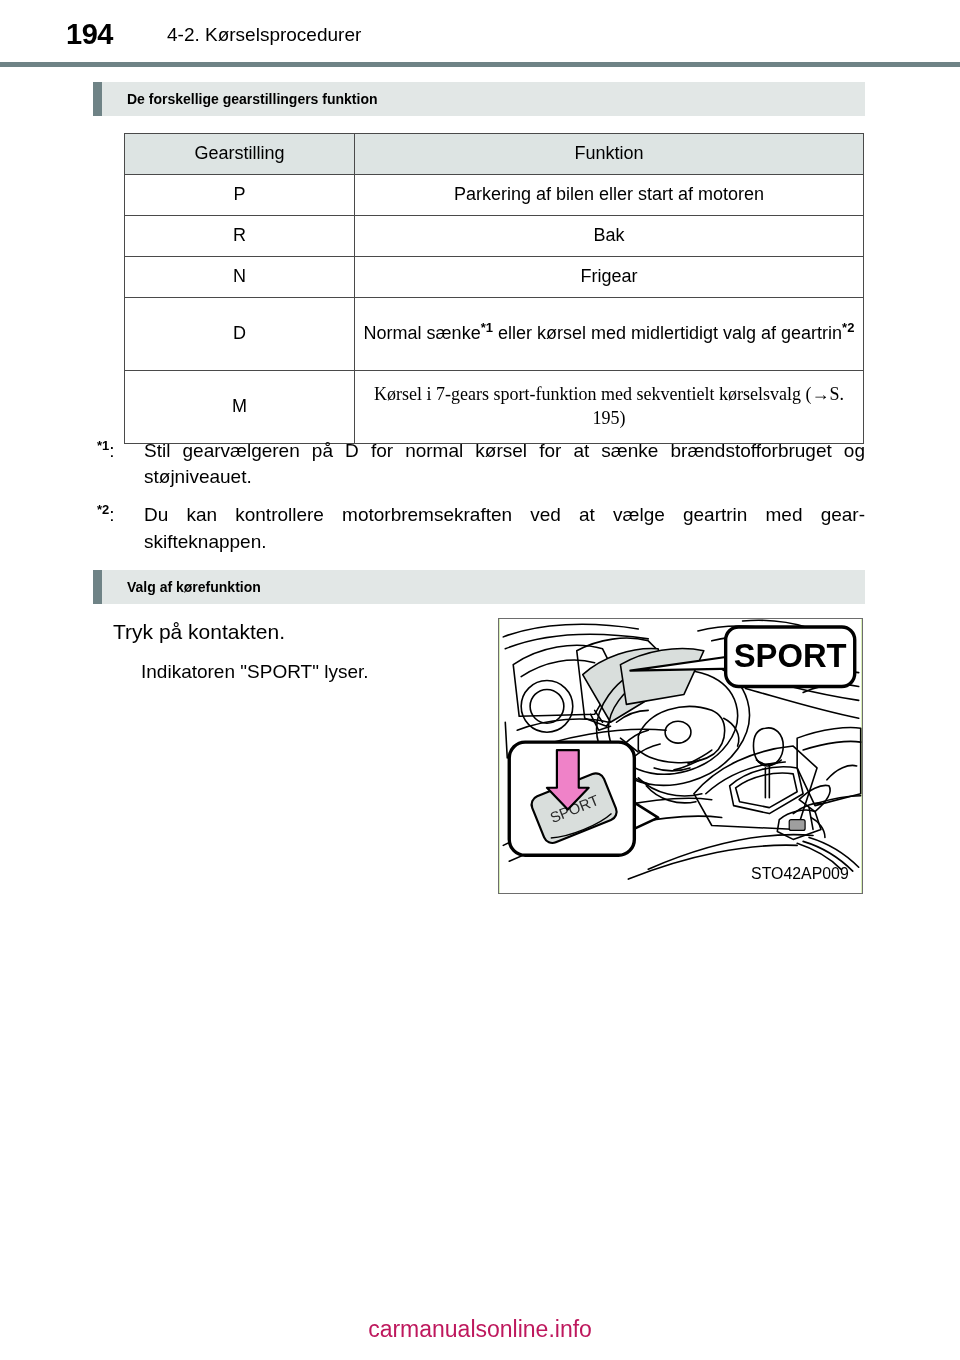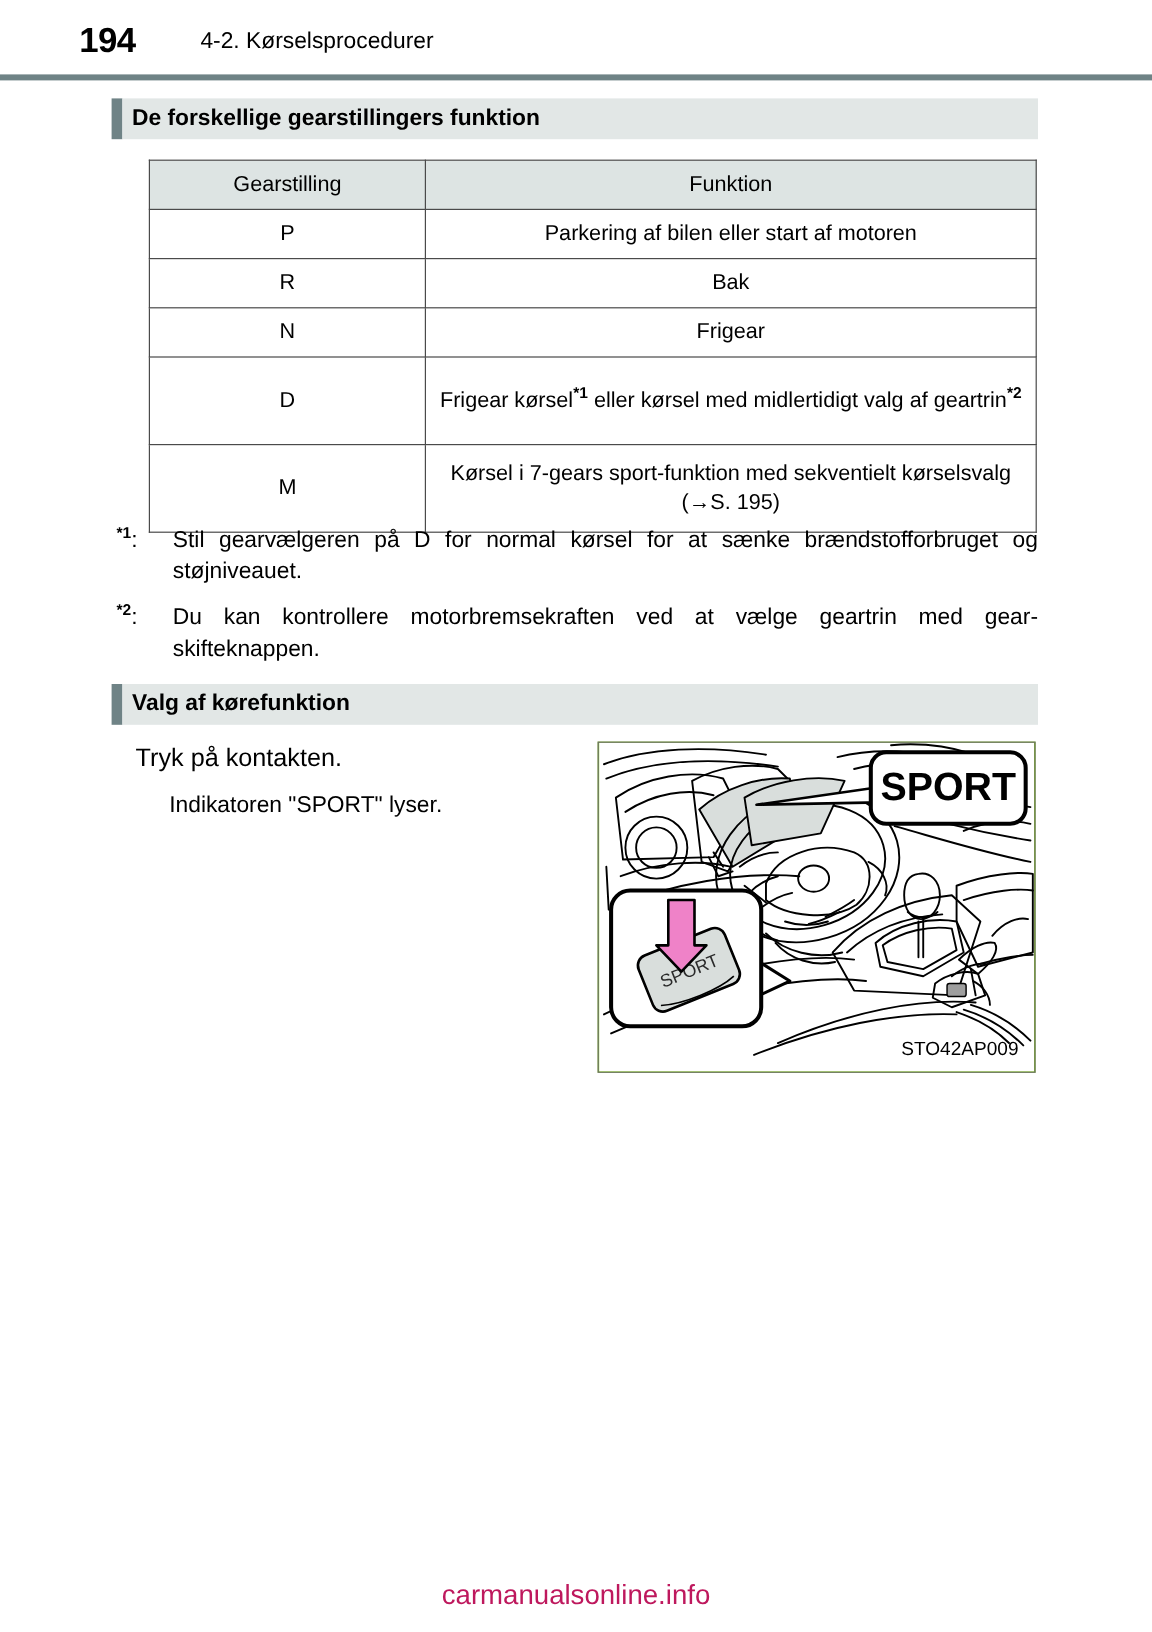--- a/index.html
+++ b/index.html
@@ -62,23 +62,23 @@
     flex: 0 0 auto;
   }
   .section-head .band {
     flex: 1 1 auto;
     height: 34px;
     background: #e2e7e6;
     display: flex;
     align-items: center;
   }
   .section-head .band span {
-    font-size: 19px;
+    font-size: 14px;
     font-weight: bold;
-    padding-left: 8px;
+    padding-left: 25px;
     letter-spacing: 0px;
   }
   #sec-gear { left: 93px; top: 82px; width: 772px; }
   #sec-drive { left: 93px; top: 570px; width: 772px; }
 
   
   .gear-table {
     position: absolute;
     left: 124px;
     top: 133px;
@@ -103,21 +103,21 @@
   .gear-table .col-pos { width: 217px; }
   .gear-table tbody td { background: #ffffff; }
   .gear-table tbody tr td { height: 26px; }
   .gear-table tbody tr.tall td { height: 58px; }
   sup.fn {
     font-size: 13px;
     font-weight: bold;
     vertical-align: super;
     line-height: 0;
   }
-  .arrow-glyph { font-family: Liberation Sans, sans-serif; }
+  .arrow-glyph { font-family: Liberation Serif, serif; }
 
   
   .footnotes {
     position: absolute;
     left: 97px;
     top: 438px;
     width: 768px;
   }
   .fnote {
     position: relative;
@@ -223,21 +223,21 @@
       <td>R</td>
       <td>Bak</td>
     </tr>
     <tr>
       <td>N</td>
       <td>Frigear</td>
     </tr>
     <tr class="tall">
       <td>D</td>
       <td>
-        <span>Frigear kørsel</span><sup class="fn">*1</sup><span> eller kørsel med midlertidigt valg af geartrin</span><sup class="fn">*2</sup>
+        <span>Normal sænke</span><sup class="fn">*1</sup><span> eller kørsel med midlertidigt valg af geartrin</span><sup class="fn">*2</sup>
       </td>
     </tr>
     <tr class="tall">
       <td>M</td>
       <td class="arrow-glyph">Kørsel i 7-gears sport-funktion med sekventielt kørselsvalg (→S. 195)</td>
     </tr>
   </tbody>
 </table>
 
 <div class="footnotes">

